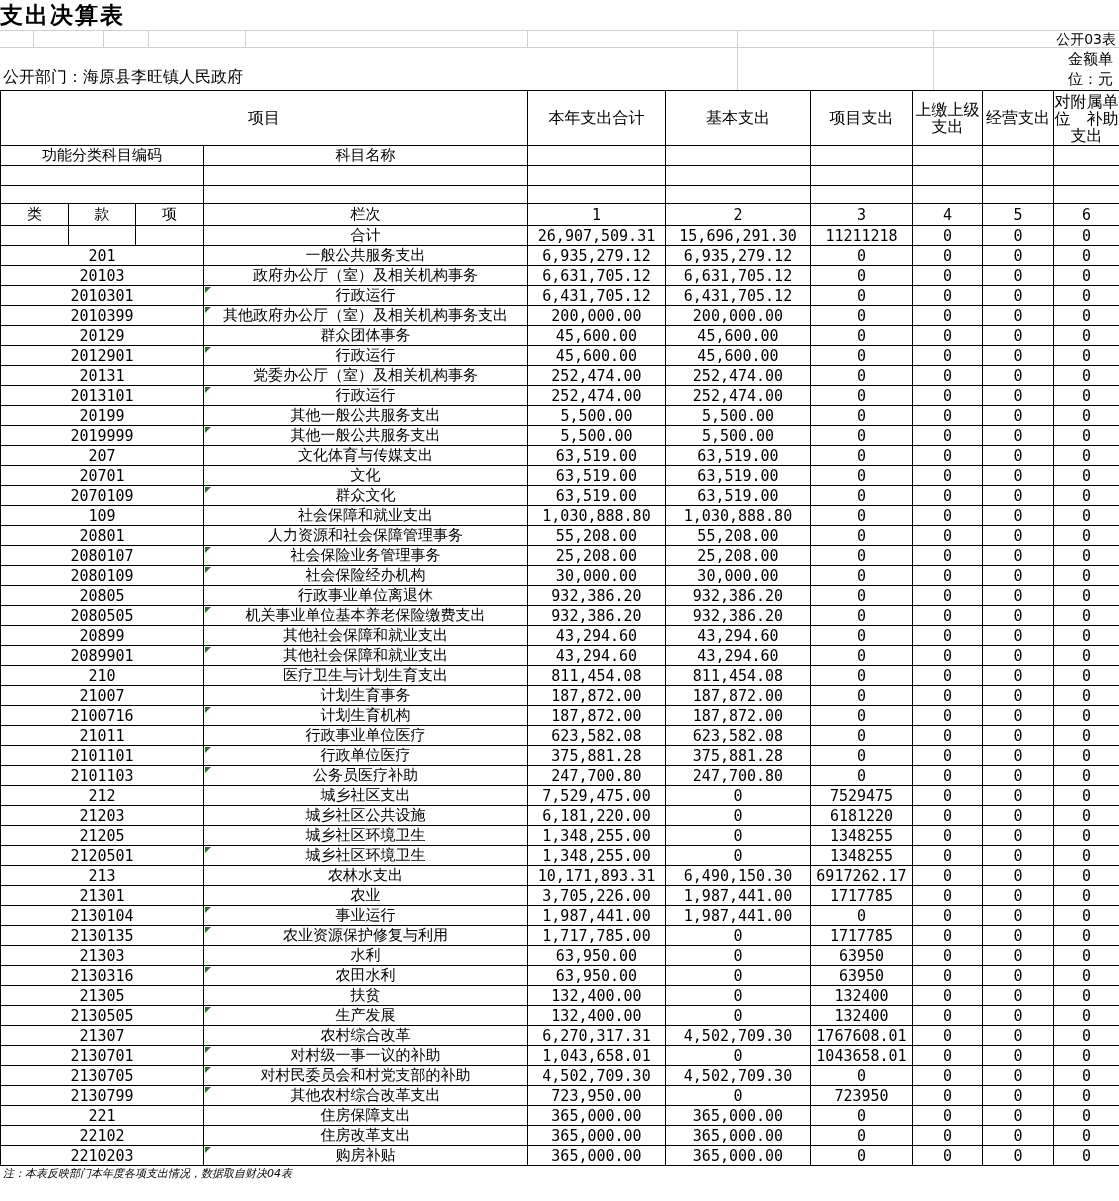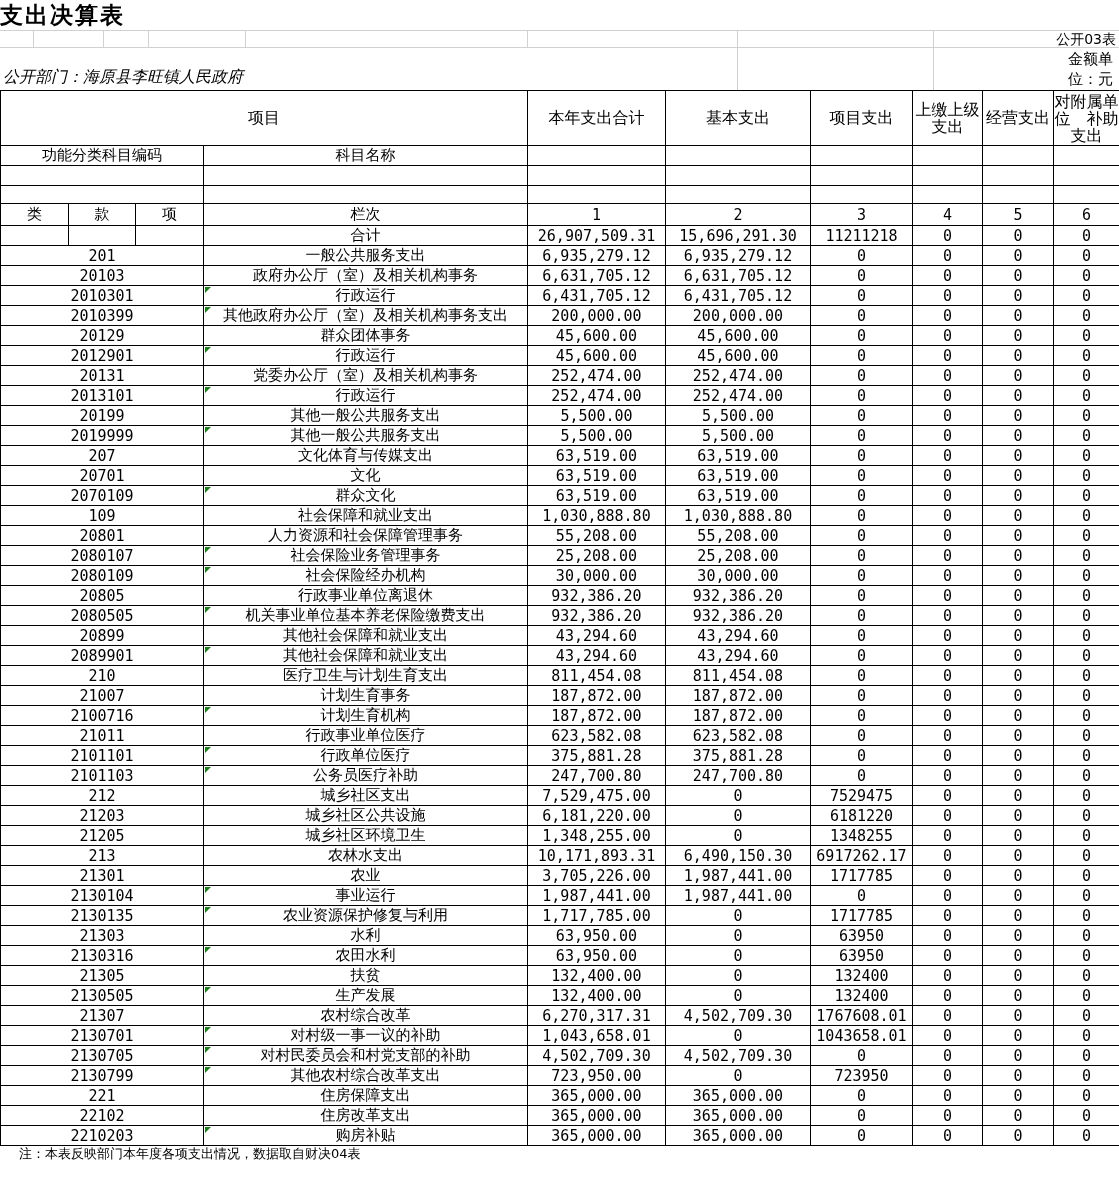--- a/index.html
+++ b/index.html
@@ -12,21 +12,21 @@
     height: 30px; line-height: 31px; text-align: left;
     font-size: 23px; font-weight: bold; letter-spacing: 2px;
   }
   .row2 {
     height: 18px; position: relative;
     border-top: 1px solid #d0d0d0; border-bottom: 1px solid #d0d0d0;
   }
   .row3 { height: 42px; position: relative; }
   .gl { position: absolute; top: 0; bottom: 0; width: 1px; background: #d0d0d0; }
   .sheet-label { position: absolute; right: 3px; top: 0px; font-size: 14px; line-height: 16px; text-align: right; }
-  .dept { position: absolute; left: 3px; bottom: 2px; font-size: 16px; font-style: italic; }
+  .dept { position: absolute; left: 3px; bottom: 2px; font-size: 16px; }
   .unit {
     position: absolute; right: 2px; top: 1px; width: 49px;
     font-size: 15px; line-height: 20px; word-break: break-all; text-align: left;
   }
   table.main { width: 1119px; border-collapse: collapse; table-layout: fixed; }
   table.main td {
     border: 1px solid #000; text-align: center; vertical-align: middle;
     padding: 0; overflow: hidden; white-space: nowrap; font-size: 15px;
   }
   thead tr.h1 td { height: 55px; font-size: 16px; }
@@ -35,21 +35,21 @@
   thead tr.h3 td { height: 20px; }
   thead tr.h4 td { height: 18px; }
   thead tr.h5 td { height: 22px; font-size: 15px; }
   tbody td { height: 20px; font-size: 14px; }
   .mono { font-family: "DejaVu Sans Mono", "Liberation Mono", monospace; }
   td.name { position: relative; }
   .tri {
     position: absolute; left: 1px; top: 1px; width: 0; height: 0;
     border-top: 6px solid #1e7d1e; border-right: 6px solid transparent;
   }
-  .note { height: 16px; font-size: 13px; line-height: 16px; padding-left: 19px; }
+  .note { height: 16px; font-size: 11px; line-height: 16px; padding-left: 3px; font-style: italic; }
 </style>
 </head>
 <body>
 
 <div>
 
   <div class="title">支出决算表</div>
 
   <div class="row2">
     <div class="gl" style="left:33px"></div>
@@ -442,20 +442,30 @@
           <td colspan="3" class="mono">21205</td>
           <td class="name"><span>城乡社区环境卫生</span></td>
           <td class="mono">1,348,255.00</td>
           <td class="mono">0</td>
           <td class="mono">1348255</td>
           <td class="mono">0</td>
           <td class="mono">0</td>
           <td class="mono">0</td>
         </tr>
         <tr>
+          <td colspan="3" class="mono">2120501</td>
+          <td class="name"><span class="tri"></span><span>城乡社区环境卫生</span></td>
+          <td class="mono">1,348,255.00</td>
+          <td class="mono">0</td>
+          <td class="mono">1348255</td>
+          <td class="mono">0</td>
+          <td class="mono">0</td>
+          <td class="mono">0</td>
+        </tr>
+        <tr>
           <td colspan="3" class="mono">213</td>
           <td class="name"><span>农林水支出</span></td>
           <td class="mono">10,171,893.31</td>
           <td class="mono">6,490,150.30</td>
           <td class="mono">6917262.17</td>
           <td class="mono">0</td>
           <td class="mono">0</td>
           <td class="mono">0</td>
         </tr>
         <tr>

